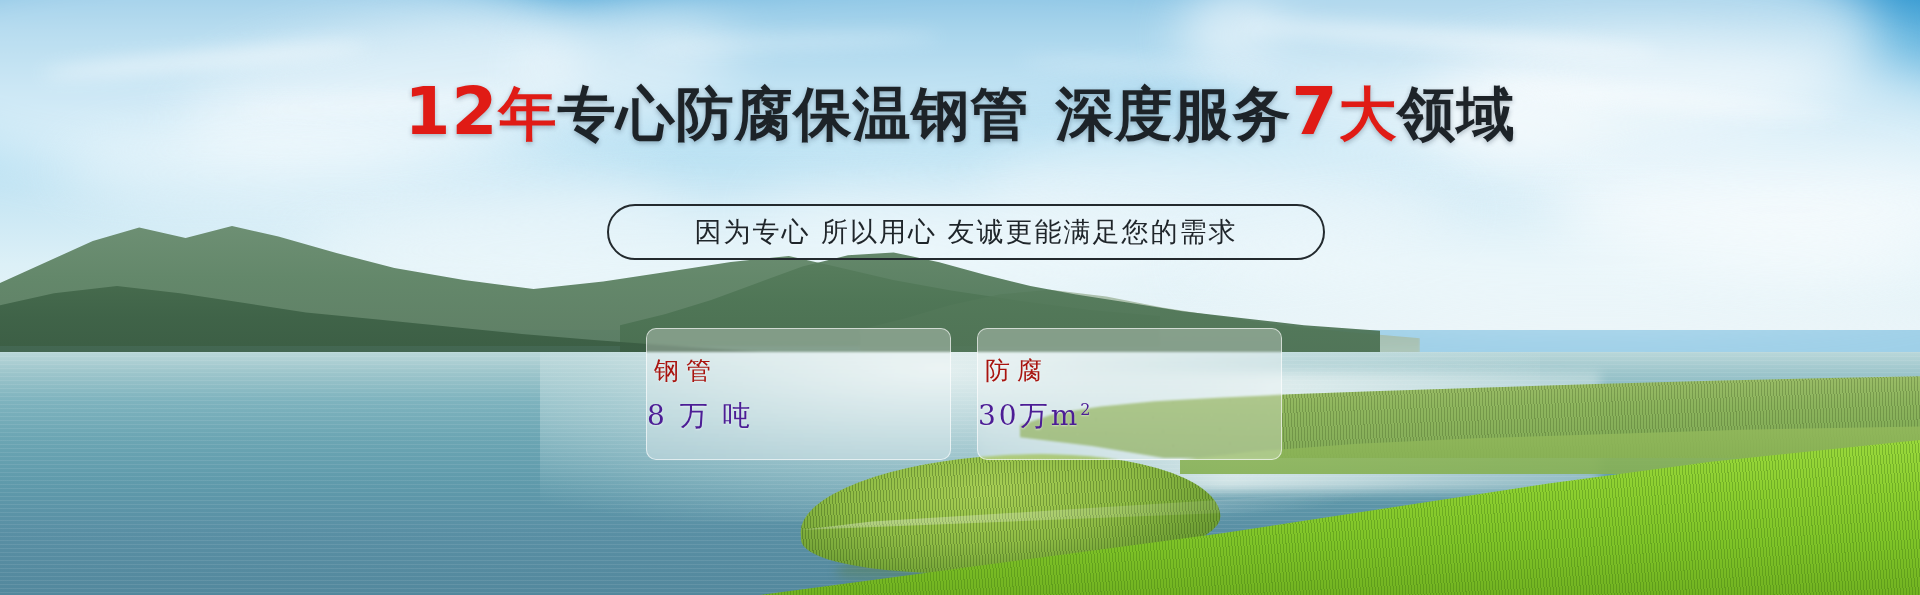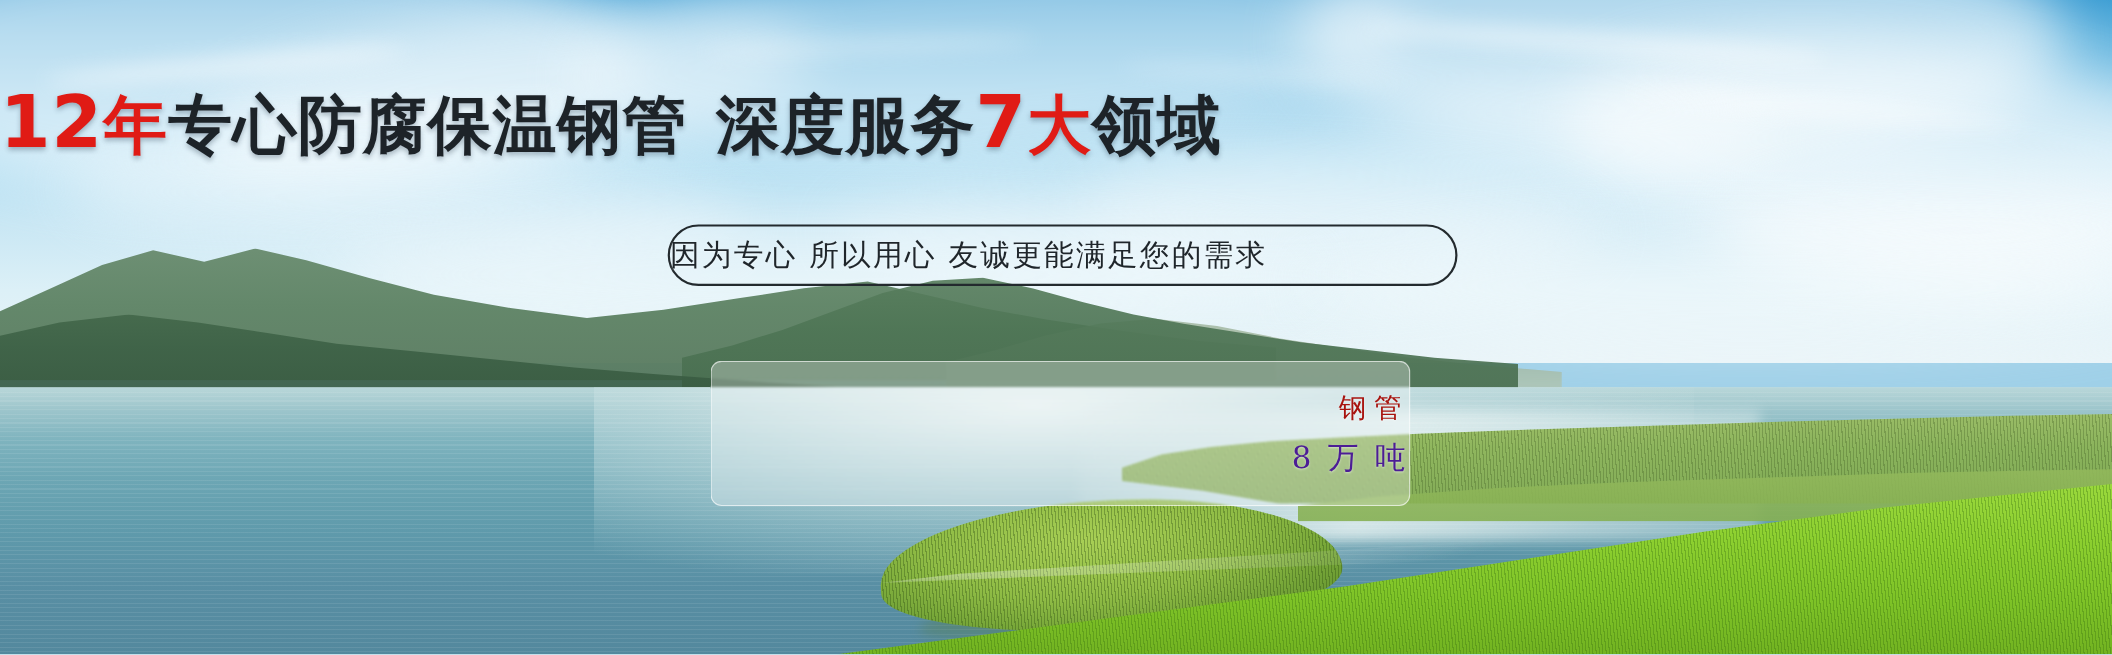--- a/index.html
+++ b/index.html
@@ -258,21 +258,21 @@
     border-radius: 50%;
     filter: blur(5px);
     pointer-events: none;
   }
 
   
   .headline {
     position: absolute;
     left: 0; top: 82px;
     width: 1920px;
-    text-align: left;
+    text-align: center;
     white-space: nowrap;
     font-family: "DejaVu Sans", "Liberation Sans", sans-serif;
     font-weight: bold;
     font-size: 58px;
     line-height: 60px;
     letter-spacing: 1px;
     text-shadow: 0 2px 5px rgba(20,40,60,.30);
   }
   .hl-red   { color: #e01b15; }
   .hl-dark  { color: #1d2328; }
@@ -282,21 +282,21 @@
   
   .pill {
     position: absolute;
     left: 607px; top: 204px;
     width: 718px; height: 56px;
     box-sizing: border-box;
     border: 2px solid #232a2e;
     border-radius: 30px;
     display: flex;
     align-items: center;
-    justify-content: flex-start;
+    justify-content: center;
   }
   .pill-text {
     font-family: "DejaVu Sans", "Liberation Sans", sans-serif;
     font-size: 27px;
     font-weight: 500;
     color: #1f2budget;
     color: #1f262b;
     letter-spacing: 2px;
     white-space: nowrap;
     text-shadow: 0 1px 2px rgba(255,255,255,.45);
@@ -311,21 +311,21 @@
     gap: 26px;
   }
   .card {
     flex: 1 1 0;
     box-sizing: border-box;
     border-radius: 10px;
     background: rgba(255,255,255,.30);
     border: 1px solid rgba(255,255,255,.62);
     display: flex;
     flex-direction: column;
-    align-items: flex-end;
+    align-items: flex-start;
     justify-content: center;
     gap: 10px;
     backdrop-filter: blur(1px);
   }
   .card-title {
     font-family: "DejaVu Sans", "Liberation Sans", sans-serif;
     font-size: 25px;
     font-weight: 500;
     color: #a8140f;
     letter-spacing: 7px;
@@ -402,17 +402,21 @@
     <span class="pill-text">因为专心 所以用心  友诚更能满足您的需求</span>
   </div>
 
   <div class="cards">
 
     <div class="card">
       <span class="card-title">钢管</span>
       <span class="card-value"><span>8 万 吨</span></span>
     </div>
 
+    <div class="card">
+      <span class="card-title">防腐</span>
+      <span class="card-value"><span>30万m</span><sup>2</sup></span>
+    </div>
 
 
   </div>
 
 </div>
 
 </body></html>

